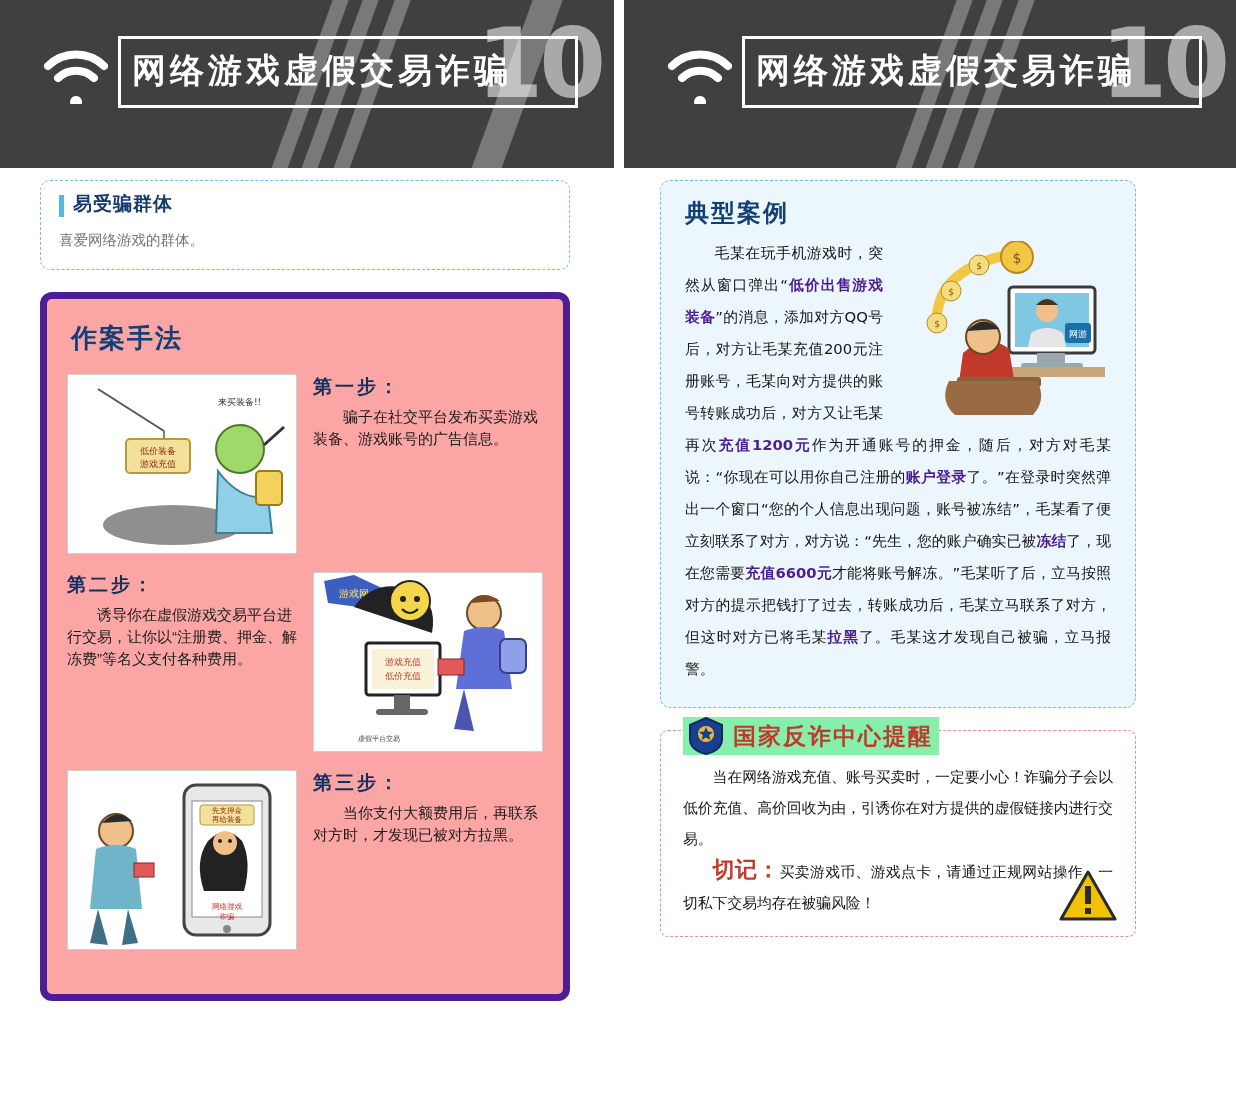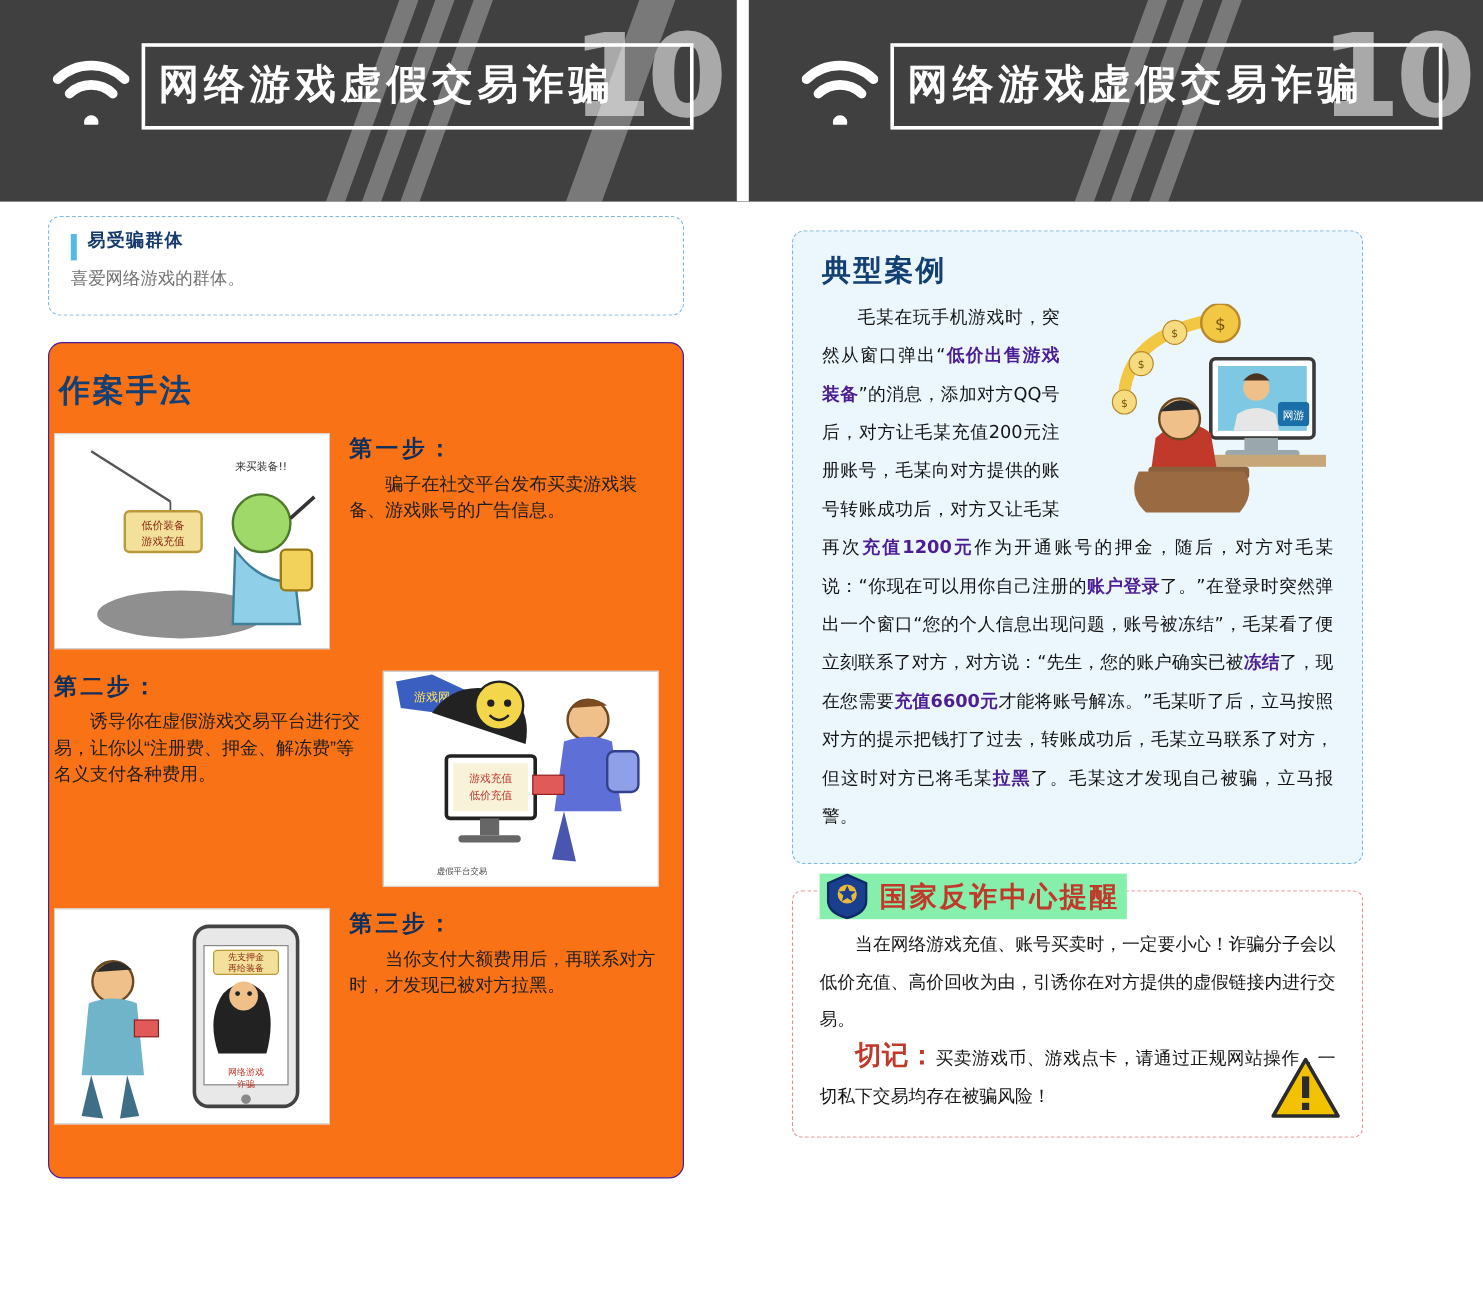--- a/index.html
+++ b/index.html
@@ -45,50 +45,50 @@
     font-size:96px;line-height:96px;font-weight:bold;
     color:rgba(255,255,255,0.55);
     font-family:"DejaVu Sans",sans-serif;
     letter-spacing:-4px;
   }
   .wifi{
     position:absolute;left:44px;top:44px;width:64px;height:60px;
   }
   
   .col-left{position:absolute;left:40px;top:180px;width:530px;}
-  .col-right{position:absolute;left:660px;top:192px;width:476px;}
+  .col-right{position:absolute;left:660px;top:180px;width:476px;}
 
   .dashbox{
     border:1px dashed #7fb8de;
     border-radius:10px;
     padding:10px 18px 16px 18px;
     position:relative;
   }
   .sec-title{
-    font-size:15px;font-weight:bold;color:#163a6e;
+    font-size:19px;font-weight:bold;color:#163a6e;
     font-family:"DejaVu Sans","Liberation Sans",sans-serif;
     letter-spacing:1px;
     text-align:center;
   }
   .sec-title.withline{
     display:inline-block;position:relative;padding-left:14px;
   }
   .sec-title.withline:before{
     content:"";position:absolute;left:0;top:4px;width:5px;height:22px;background:#55b8e6;
   }
   .body-text{
     font-size:14.5px;line-height:26px;color:#737373;margin-top:10px;
     font-family:"DejaVu Sans","Liberation Sans",sans-serif;
   }
   .bluepanel{
     margin-top:22px;
-    background:#f97316;
-    border:1px solid #4c1d95;
+    background:#fca5a5;
+    border:7px solid #4c1d95;
     border-radius:12px;
-    padding:22px 20px 26px 4px;
+    padding:22px 20px 26px 20px;
   }
   .panel-head{
     font-size:26px;font-weight:bold;color:#123f74;
     font-family:"DejaVu Sans","Liberation Sans",sans-serif;
     letter-spacing:2px;
     margin:0 0 18px 4px;
   }
   .step-row{display:flex;gap:16px;align-items:flex-start;margin-bottom:18px;}
   .step-row.rev{flex-direction:row-reverse;}
   .step-txt{flex:1;}

